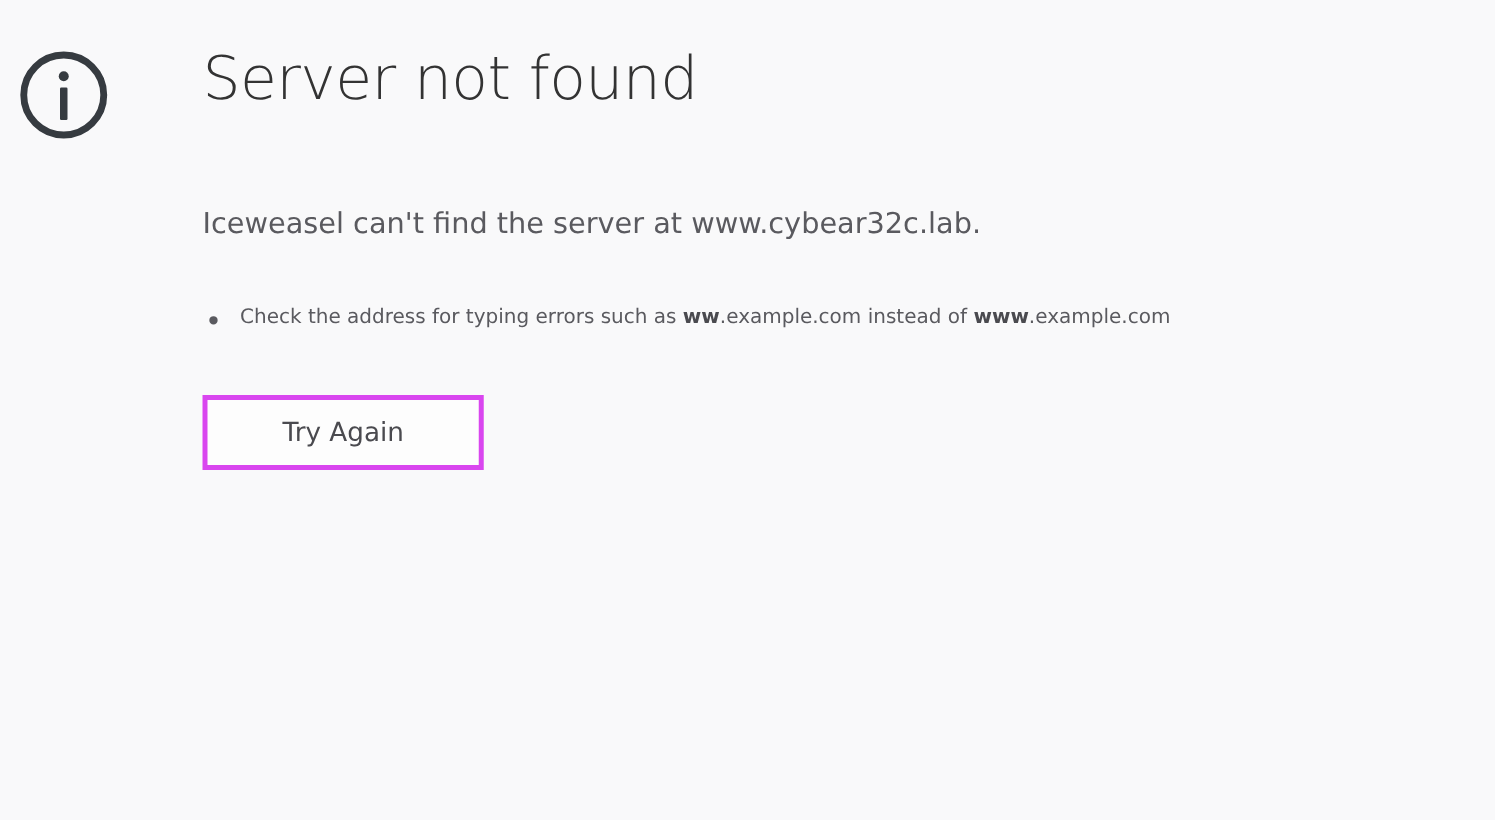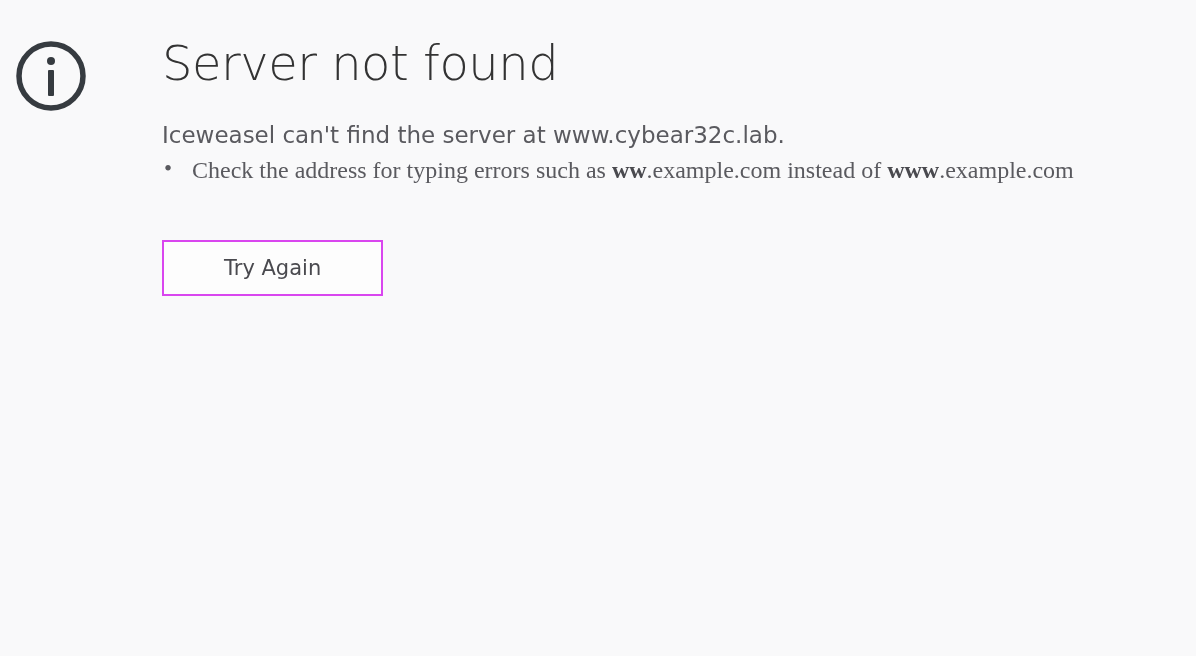--- a/index.html
+++ b/index.html
@@ -28,57 +28,57 @@
       width: 72px;
       height: 72px;
     }
     .content-col {
       flex: 1;
     }
     h1 {
       font-size: 48px;
       font-weight: 300;
       color: #333333;
-      margin-bottom: 28px;
+      margin-bottom: 72px;
       letter-spacing: -0.5px;
     }
     .subtitle {
       font-size: 23px;
       color: #5a5a5f;
+      margin-bottom: 45px;
       line-height: 1.4;
     }
     ul {
       list-style: none;
       padding-left: 0;
       margin-bottom: 50px;
     }
     li {
       position: relative;
       padding-left: 30px;
-      font-size: 24px;
+      font-size: 16px;
       line-height: 1.6;
       color: #5a5a5f;
       margin-bottom: 28px;
-      font-family: Liberation Serif, serif;
     }
     li::before {
       content: "•";
       position: absolute;
       left: 2px;
       top: 0;
       font-size: 23px;
       color: #5a5a5f;
     }
     .bold {
       font-weight: 600;
       color: #4a4a4f;
     }
     button {
       background: #fdfdfd;
-      border: 2px solid #d946ef;
+      border: 4px solid #d946ef;
       padding: 14px 60px;
       font-size: 21px;
       color: #4a4a4f;
       cursor: pointer;
       font-family: inherit;
     }
   </style>
 </head>
 <body>
 

